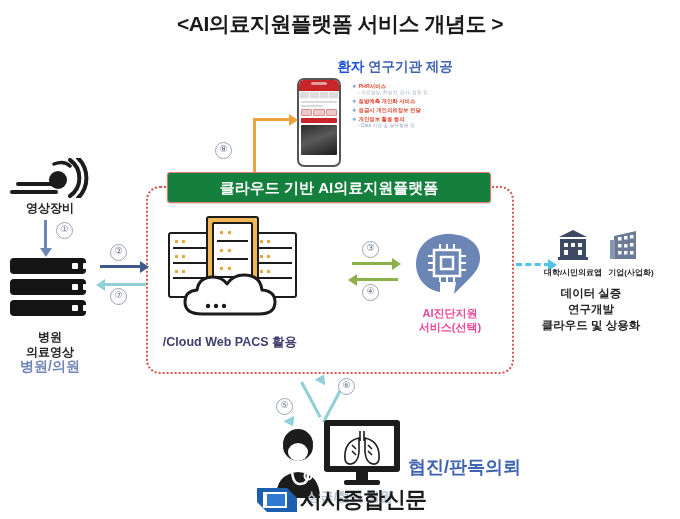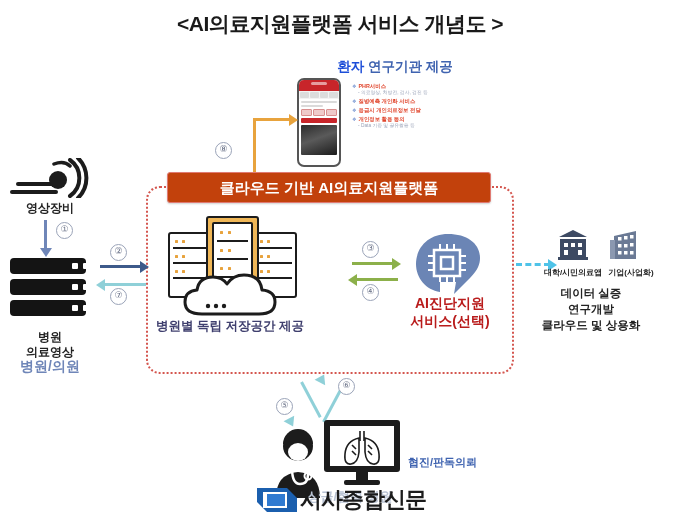--- a/index.html
+++ b/index.html
@@ -52,21 +52,21 @@
   #arrow8 .h{left:253px;top:118px;width:38px;height:3px;background:#e8a33d;}
   #arrow8 .head{
     left:289px;top:113.5px;width:0;height:0;
     border-top:6px solid transparent;border-bottom:6px solid transparent;border-left:9px solid #e8a33d;
   }
   #lbl8{left:215px;top:142px;}
 
   
   #banner{
     left:167px;top:172px;width:322px;height:29px;
-    background:#c2410c;border:1.5px solid #e07a72;border-radius:3px;
+    background:#15803d;border:1.5px solid #e07a72;border-radius:3px;
     color:#fff;font-size:15px;font-weight:bold;line-height:29px;
     box-shadow:0 1px 2px rgba(0,0,0,.18);
   }
 
   
   #platform-box{
     left:146px;top:186px;width:364px;height:184px;
     border:2.5px dotted #d4564f;border-radius:14px;
   }
 
@@ -116,21 +116,21 @@
   #arrow3-head{left:392px;top:257.5px;width:0;height:0;
     border-top:6px solid transparent;border-bottom:6px solid transparent;border-left:9px solid #8cb04a;}
   #lbl3{left:362px;top:241px;}
   #arrow4{left:356px;top:278px;width:42px;height:3px;background:#8cb04a;}
   #arrow4-head{left:348px;top:273.5px;width:0;height:0;
     border-top:6px solid transparent;border-bottom:6px solid transparent;border-right:9px solid #8cb04a;}
   #lbl4{left:362px;top:284px;}
 
   
   #ai-head{left:410px;top:232px;width:76px;height:64px;}
-  #lbl-ai{left:395px;top:294px;width:110px;font-size:14px;font-weight:bold;color:#b91c1c;line-height:1.3;}
+  #lbl-ai{left:395px;top:306px;width:110px;font-size:11px;font-weight:bold;color:#ec4899;line-height:1.3;}
 
   
   #dash-arrow{left:516px;top:263px;width:34px;height:0;
     border-top:3px dashed #4fc3e8;}
   #dash-arrow-head{left:548px;top:259px;width:0;height:0;
     border-top:6px solid transparent;border-bottom:6px solid transparent;border-left:9px solid #4fc3e8;}
 
   
   #bldg1{left:556px;top:228px;width:34px;height:34px;}
   #bldg2{left:608px;top:228px;width:34px;height:34px;}
@@ -145,21 +145,21 @@
     transform:rotate(-28deg);}
   #lbl5{left:276px;top:398px;}
   #arrow6{left:322px;top:382px;width:3px;height:40px;background:#8fd0d8;transform:rotate(28deg);transform-origin:50% 100%;}
   #arrow6-head{left:316px;top:374px;width:0;height:0;
     border-left:6px solid transparent;border-right:6px solid transparent;border-bottom:9px solid #8fd0d8;
     transform:rotate(28deg);}
   #lbl6{left:338px;top:378px;}
 
   #doctor{left:272px;top:428px;width:52px;height:70px;}
   #monitor{left:322px;top:418px;width:80px;height:70px;}
-  #lbl-consult{left:408px;top:455px;width:120px;font-size:11px;font-weight:bold;color:#3f63b0;text-align:left;}
+  #lbl-consult{left:408px;top:455px;width:120px;font-size:18px;font-weight:bold;color:#3f63b0;text-align:left;}
   #lbl-bottom{left:255px;top:488px;width:190px;font-size:13px;font-weight:bold;color:#b9c3d4;}
 
   
   #watermark{left:253px;top:482px;width:210px;height:34px;}
   #wm-text{left:300px;top:485px;width:170px;font-size:22px;font-weight:bold;color:#1b1b1b;text-align:left;letter-spacing:-1px;}
 
   
   .step{
     position:absolute;width:15px;height:15px;border-radius:50%;
     border:1px solid #9aa3b8;color:#6a7governed;color:#6a7288;
@@ -295,21 +295,22 @@
     </div>
   </div>
   <svg class="abs" id="cloud" viewBox="0 0 98 46">
     <path d="M20 42 q-17 0 -17 -12 q0 -11 12 -12 q2 -13 16 -13 q9 0 14 7 q6 -9 17 -9 q16 0 18 15 q13 1 13 12 q0 12 -16 12 Z" fill="#ffffff" stroke="#1c1c1c" stroke-width="3" stroke-linejoin="round"></path>
     <circle cx="26" cy="34" r="2.2" fill="#1c1c1c"></circle>
     <circle cx="34" cy="34" r="2.2" fill="#1c1c1c"></circle>
     <circle cx="42" cy="34" r="2.2" fill="#1c1c1c"></circle>
   </svg>
 </div>
 <div class="abs ctr" id="lbl-center">
-  <span>병원별 독립 저장공간 제공</span><br>
+  <br>
+  <span>/Cloud Web PACS 활용</span>
 </div>
 
 <div class="abs" id="arrow3"></div>
 <div class="abs" id="arrow3-head"></div>
 <div class="step" id="lbl3">③</div>
 <div class="abs" id="arrow4"></div>
 <div class="abs" id="arrow4-head"></div>
 <div class="step" id="lbl4">④</div>
 
 <svg class="abs" id="ai-head" viewBox="0 0 76 64">

